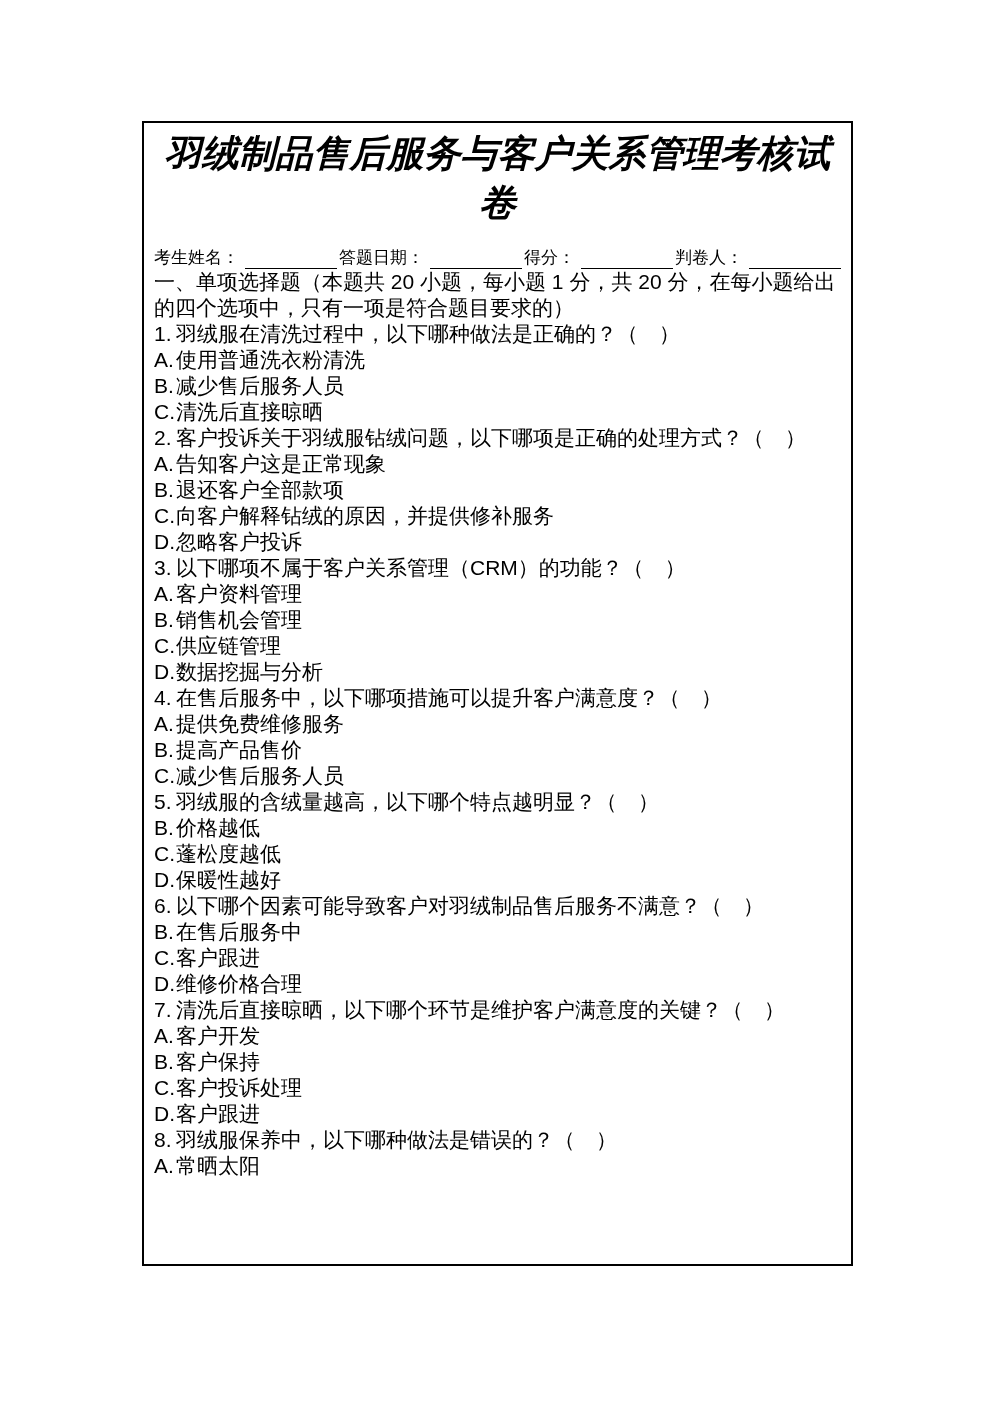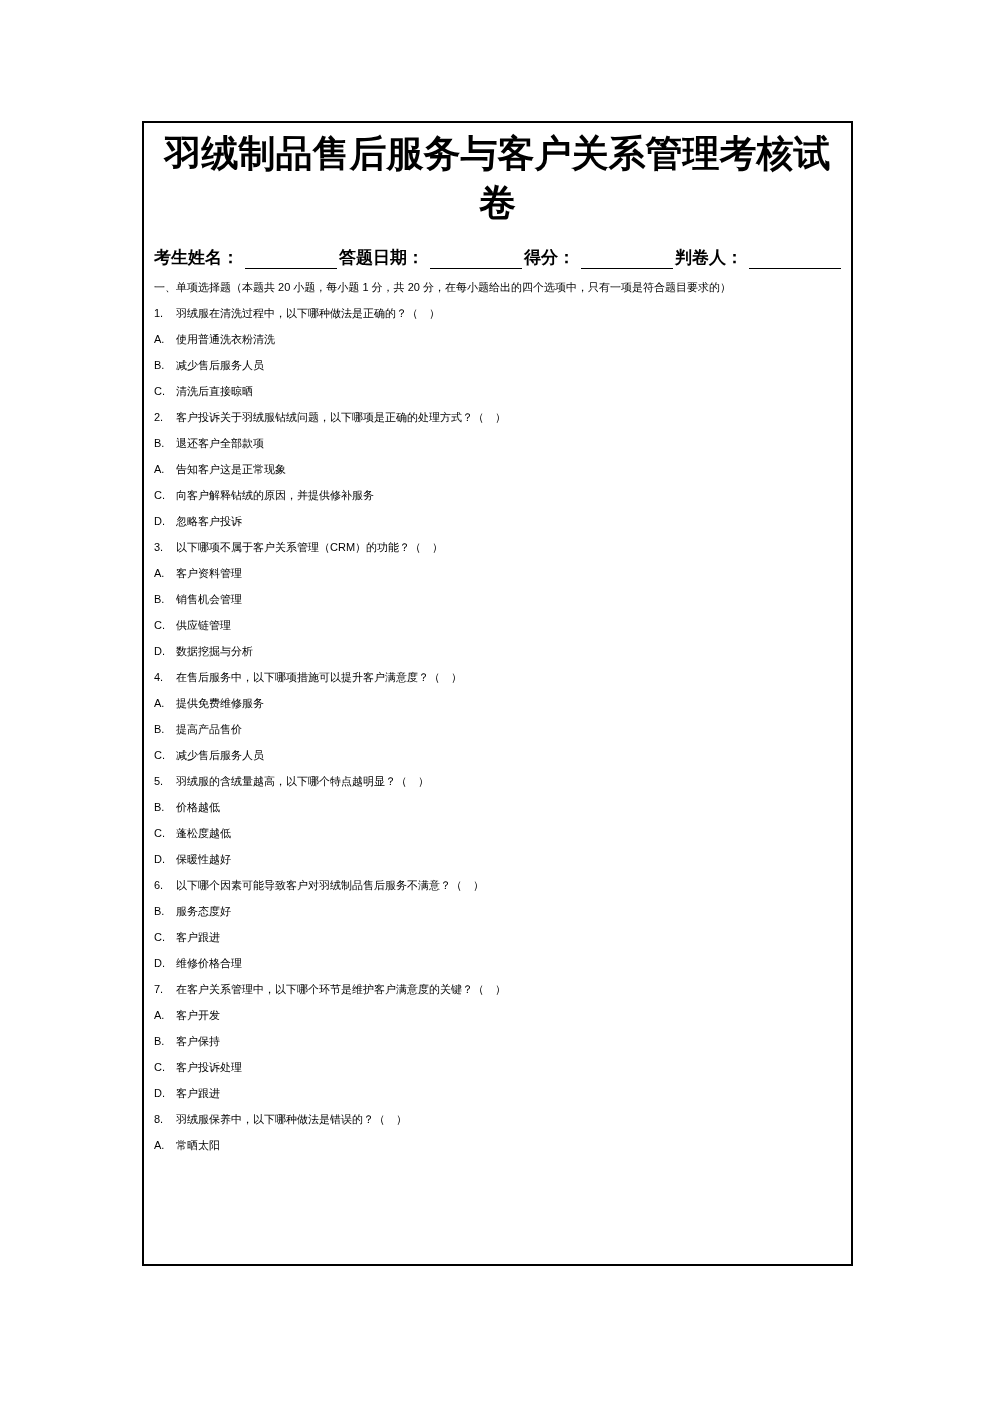--- a/index.html
+++ b/index.html
@@ -27,48 +27,47 @@
     padding: 4px 10px 0 10px;
     background: #ffffff;
   }
   .title {
     margin: 2px 0 17px 0;
     font-size: 37px;
     line-height: 49px;
     font-weight: bold;
     text-align: center;
     word-break: break-all;
+    font-style: italic;
   }
   .header-row {
     display: flex;
     justify-content: space-between;
     align-items: flex-end;
     margin-top: 9px;
     height: 25px;
     font-size: 17px;
   }
   .field {
     display: flex;
     align-items: flex-end;
     white-space: nowrap;
-    font-weight: bold;
   }
   .flabel {
     line-height: 22px;
   }
   .blank {
     display: inline-block;
     width: 92px;
     height: 19px;
     border-bottom: 1px solid #000000;
     margin-left: 6px;
   }
   .content {
-    margin-top: 5px;
-    font-size: 11px;
+    font-size: 21px;
     line-height: 26px;
   }
   .section-heading {
     margin: 0;
     word-break: break-all;
   }
   .question {
     margin: 0;
   }
   .line {
@@ -111,22 +110,22 @@
 
       <div class="question">
         <div class="line"><span class="num">1.</span><span>羽绒服在清洗过程中，以下哪种做法是正确的？（　）</span></div>
         <div class="line"><span class="num">A.</span><span>使用普通洗衣粉清洗</span></div>
         <div class="line"><span class="num">B.</span><span>减少售后服务人员</span></div>
         <div class="line"><span class="num">C.</span><span>清洗后直接晾晒</span></div>
       </div>
 
       <div class="question">
         <div class="line"><span class="num">2.</span><span>客户投诉关于羽绒服钻绒问题，以下哪项是正确的处理方式？（　）</span></div>
+        <div class="line"><span class="num">A.</span><span>告知客户这是正常现象</span></div>
         <div class="line"><span class="num">B.</span><span>退还客户全部款项</span></div>
-        <div class="line"><span class="num">A.</span><span>告知客户这是正常现象</span></div>
         <div class="line"><span class="num">C.</span><span>向客户解释钻绒的原因，并提供修补服务</span></div>
         <div class="line"><span class="num">D.</span><span>忽略客户投诉</span></div>
       </div>
 
       <div class="question">
         <div class="line"><span class="num">3.</span><span>以下哪项不属于客户关系管理（CRM）的功能？（　）</span></div>
         <div class="line"><span class="num">A.</span><span>客户资料管理</span></div>
         <div class="line"><span class="num">B.</span><span>销售机会管理</span></div>
         <div class="line"><span class="num">C.</span><span>供应链管理</span></div>
         <div class="line"><span class="num">D.</span><span>数据挖掘与分析</span></div>
@@ -141,27 +140,27 @@
 
       <div class="question">
         <div class="line"><span class="num">5.</span><span>羽绒服的含绒量越高，以下哪个特点越明显？（　）</span></div>
         <div class="line"><span class="num">B.</span><span>价格越低</span></div>
         <div class="line"><span class="num">C.</span><span>蓬松度越低</span></div>
         <div class="line"><span class="num">D.</span><span>保暖性越好</span></div>
       </div>
 
       <div class="question">
         <div class="line"><span class="num">6.</span><span>以下哪个因素可能导致客户对羽绒制品售后服务不满意？（　）</span></div>
-        <div class="line"><span class="num">B.</span><span>服务态度好</span></div>
+        <div class="line"><span class="num">B.</span><span>在售后服务中</span></div>
         <div class="line"><span class="num">C.</span><span>客户跟进</span></div>
         <div class="line"><span class="num">D.</span><span>维修价格合理</span></div>
       </div>
 
       <div class="question">
-        <div class="line"><span class="num">7.</span><span>在客户关系管理中，以下哪个环节是维护客户满意度的关键？（　）</span></div>
+        <div class="line"><span class="num">7.</span><span>清洗后直接晾晒，以下哪个环节是维护客户满意度的关键？（　）</span></div>
         <div class="line"><span class="num">A.</span><span>客户开发</span></div>
         <div class="line"><span class="num">B.</span><span>客户保持</span></div>
         <div class="line"><span class="num">C.</span><span>客户投诉处理</span></div>
         <div class="line"><span class="num">D.</span><span>客户跟进</span></div>
       </div>
 
       <div class="question">
         <div class="line"><span class="num">8.</span><span>羽绒服保养中，以下哪种做法是错误的？（　）</span></div>
         <div class="line"><span class="num">A.</span><span>常晒太阳</span></div>
       </div>

